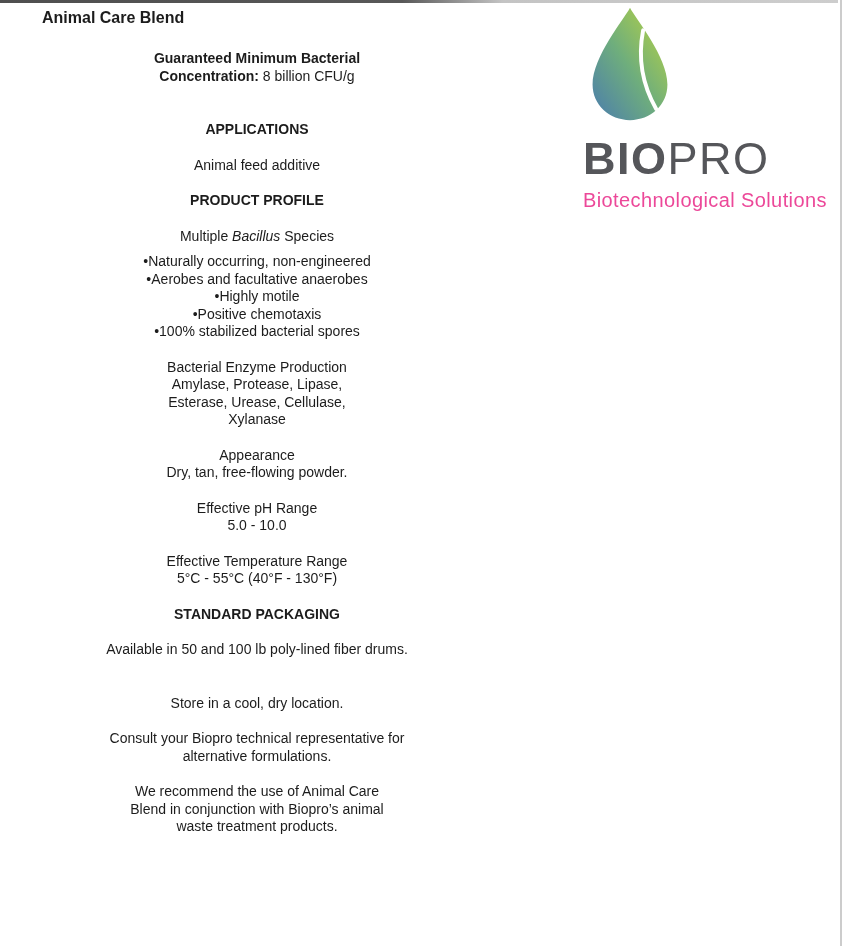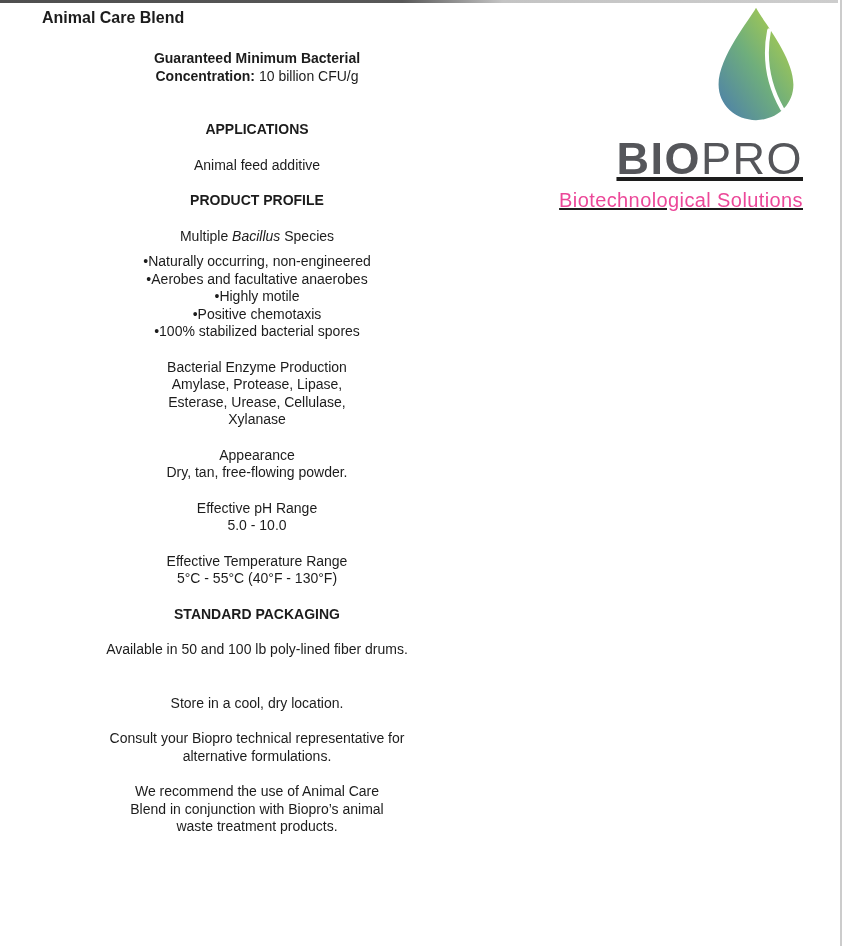--- a/index.html
+++ b/index.html
@@ -47,22 +47,21 @@
   ul.bullets li::before { content: "\2022 "; }
   .line { display: block; }
 
   .logo {
     position: absolute;
     left: 583px;
     top: 6px;
     width: 220px;
     display: flex;
     flex-direction: column;
-    align-items: flex-end;
-    text-decoration: underline;
+    align-items: flex-start;
   }
   .leaf-wrap { width: 94px; height: 116px; }
   .brand {
     margin-top: 14px;
     font-size: 45px;
     line-height: 1;
     color: #55565a;
     letter-spacing: 1.5px;
     white-space: nowrap;
   }
@@ -81,21 +80,21 @@
 
 <div class="top-edge"></div>
 <div class="right-edge"></div>
 
 <div class="content">
 
   <div class="doc-title">Animal Care Blend</div>
 
   <div class="block block--xl">
     <span class="line b">Guaranteed Minimum Bacterial</span>
-    <span class="line"><span class="b">Concentration:</span><span> 10 billion CFU/g</span></span>
+    <span class="line"><span class="b">Concentration:</span><span> 8 billion CFU/g</span></span>
   </div>
 
   <div class="block h">APPLICATIONS</div>
   <div class="block">Animal feed additive</div>
 
   <div class="block h">PRODUCT PROFILE</div>
 
   <div class="block">
     <span class="line"><span>Multiple </span><span class="i">Bacillus</span><span> Species</span></span>
     <ul class="bullets">

